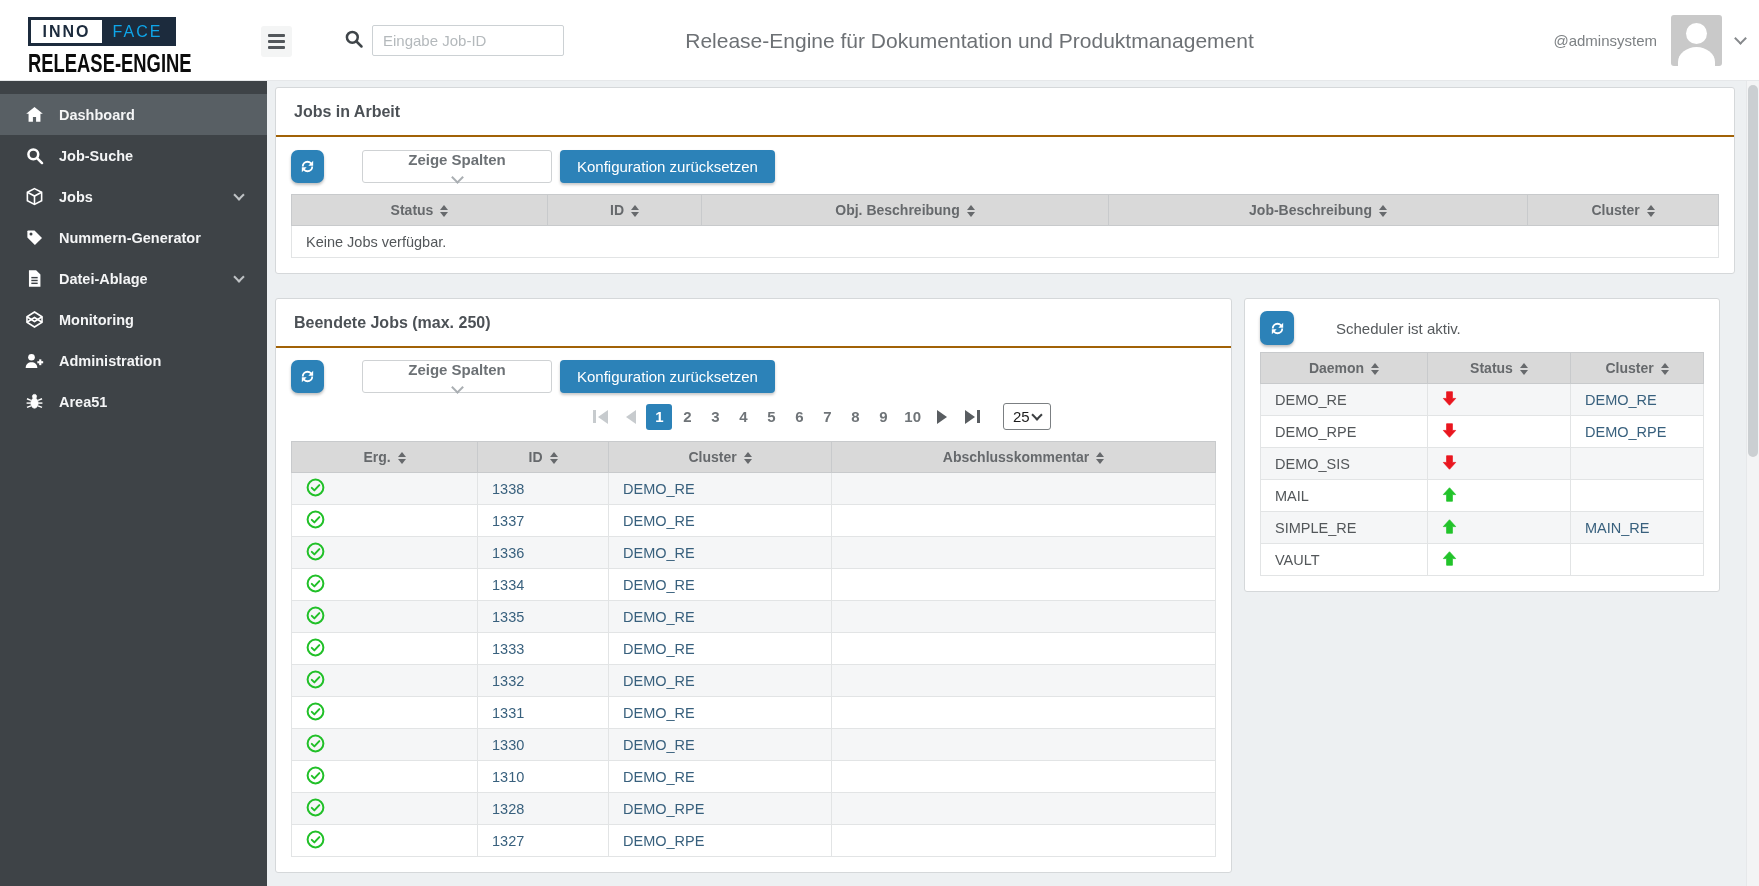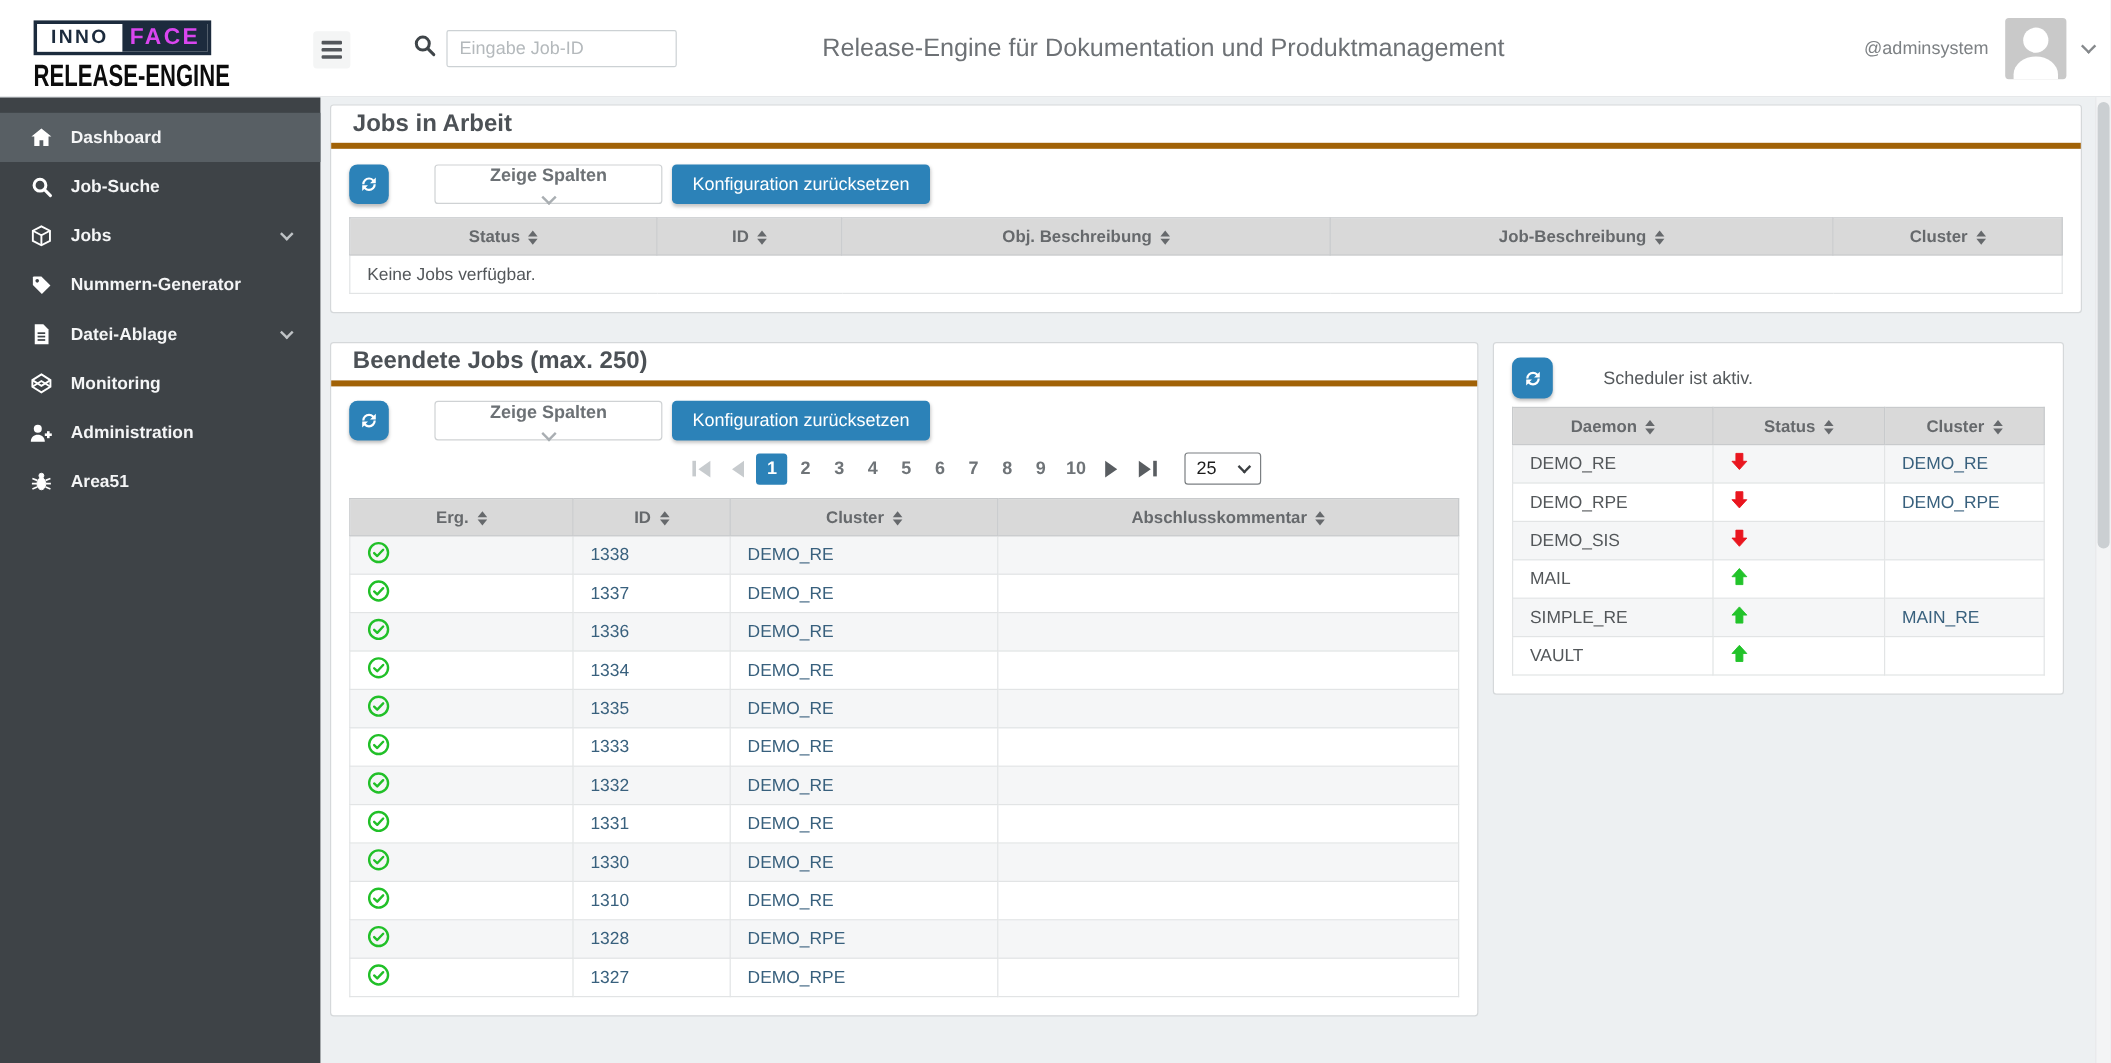--- a/index.html
+++ b/index.html
@@ -4,21 +4,21 @@
 <style>
   * { margin:0; padding:0; box-sizing:border-box; }
   body { font-family:"Liberation Sans", sans-serif; background:#dfe3e6; }
   .screen { position:relative; width:1759px; height:886px; overflow:hidden; background:#edf0f2; }
 
   
   .header { position:absolute; left:0; top:0; width:1759px; height:81px; background:#ffffff; border-bottom:1px solid #e6e8ea; z-index:5; }
   .logo { position:absolute; left:28px; top:17px; width:148px; }
   .logo-line1 { display:flex; border:3px solid #1c2b3d; height:29px; width:148px; }
   .logo-inno { flex:1; background:#fff; color:#1c2b3d; font-weight:bold; font-size:16px; letter-spacing:2px; display:flex; align-items:center; justify-content:center; }
-  .logo-face { flex:1; background:#1c2b3d; color:#d946ef; font-weight:bold; font-size:19px; letter-spacing:2px; display:flex; align-items:center; justify-content:center; }
+  .logo-face { flex:1; background:#1c2b3d; color:#0ea5e9; font-weight:normal; font-size:16px; letter-spacing:2px; display:flex; align-items:center; justify-content:center; }
   .logo-line2 { font-weight:bold; font-size:23px; color:#0c0c0c; letter-spacing:0px; white-space:nowrap; transform:scale(0.80,1.12); transform-origin:left top; margin-top:2px; }
   .hamburger { position:absolute; left:261px; top:26px; width:31px; height:31px; background:#f4f5f5; border-radius:3px; display:flex; flex-direction:column; justify-content:center; align-items:center; gap:3px; cursor:pointer; }
   .hamburger i { display:block; width:17px; height:3px; background:#53575b; border-radius:1px; }
   .search-wrap { position:absolute; left:344px; top:25px; display:flex; align-items:center; gap:8px; }
   .search-input { width:192px; height:31px; border:1px solid #ccd1d4; border-radius:2px; padding:0 10px; font-size:15px; color:#333; font-family:"Liberation Sans",sans-serif; }
   .search-input::placeholder { color:#b4b9bc; }
   .page-title { position:absolute; left:480px; right:300px; top:0; height:81px; display:flex; align-items:center; justify-content:center; font-size:21px; font-weight:normal; color:#6d7175; white-space:nowrap; }
   .user-area { position:absolute; right:14px; top:0; height:81px; display:flex; align-items:center; gap:14px;text-align:center; }
   .user-name { font-size:15px; color:#7d8184; }
   .avatar { width:51px; height:51px; background:#c9c9c9; border-radius:3px; position:relative; overflow:hidden; }
@@ -29,21 +29,21 @@
   
   .sidebar { position:absolute; left:0; top:81px; width:267px; bottom:0; background:#3e4347; padding-top:13px; z-index:4; }
   .side-item { position:relative; height:41px; display:flex; align-items:center; padding-left:24px; color:#f4f5f6; font-size:14.5px; font-weight:bold; cursor:pointer; }
   .side-item.active { background:#585f64; }
   .side-item .s-icon { width:20px; height:20px; margin-right:15px; display:flex; align-items:center; justify-content:center; flex:none; }
   .side-chev { position:absolute; right:24px; width:8px; height:8px; border-right:2px solid #bfc3c6; border-bottom:2px solid #bfc3c6; transform:rotate(45deg); top:15px; }
 
   
   .content { position:absolute; left:267px; top:81px; right:0; bottom:0; padding:6px 0 0 8px; overflow:hidden; }
   .panel { background:#fff; border:1px solid #d5d8da; border-radius:3px; }
-  .panel-title { height:36px; display:flex; align-items:center; padding:0 18px; font-size:20px; font-weight:bold; color:#4c5156; border-bottom:5px solid #a16207; }
+  .panel-title { height:49px; display:flex; align-items:center; padding:0 18px; font-size:16px; font-weight:bold; color:#4c5156; border-bottom:2px solid #a16207; }
   .panel-body { padding:13px 15px 15px 15px; }
   .p-jobs { width:1460px; }
   .row2 { display:flex; align-items:flex-start; margin-top:24px; }
   .p-done { width:957px; }
   .p-daemon { width:476px; margin-left:12px; }
 
   
   .toolbar { display:flex; align-items:center; }
   .btn-refresh { width:33px; height:33px; border:none; background:#2c82b8; border-radius:7px; display:flex; align-items:center; justify-content:center; cursor:pointer; box-shadow:0 2px 3px rgba(0,0,0,0.25); flex:none; }
   .select-cols { width:190px; height:33px; margin-left:38px; background:#fff; border:1px solid #cfd2d4; border-radius:3px; display:flex; align-items:center; justify-content:space-between; padding:0 12px; cursor:pointer;flex-direction:column; }
@@ -54,21 +54,21 @@
   
   .pagination { display:flex; align-items:center; justify-content:flex-end; margin:10px 165px 0 0; height:27px; }
   .pg-nav { display:flex; align-items:center; gap:2px; padding:0 9px; cursor:pointer; }
   .pg-nav .tri-l { width:0; height:0; border-top:7px solid transparent; border-bottom:7px solid transparent; border-right:10px solid currentColor; }
   .pg-nav .tri-r { width:0; height:0; border-top:7px solid transparent; border-bottom:7px solid transparent; border-left:10px solid currentColor; }
   .pg-nav .bar { width:3px; height:13px; background:currentColor; }
   .pg-disabled { color:#c7cbce; }
   .pg-enabled { color:#595d61; }
   .page { min-width:26px; text-align:center; line-height:26px; font-size:15px; font-weight:bold; color:#6f7478; padding:0 6px; cursor:pointer; margin:0 1px; }
   .page.active { background:#2c82b8; color:#fff; border-radius:3px; }
-  .size-select { width:64px; height:27px; margin-left:14px; border:1px solid #7b7f82; border-radius:3px; background:#fff; display:flex; align-items:center; justify-content:space-between; padding:0 9px; cursor:pointer; }
+  .size-select { width:48px; height:27px; margin-left:14px; border:1px solid #7b7f82; border-radius:3px; background:#fff; display:flex; align-items:center; justify-content:space-between; padding:0 9px; cursor:pointer; }
   .size-select span { font-size:15px; color:#1c1c1c; }
   .size-chev { width:8px; height:8px; border-right:2.5px solid #3c3f42; border-bottom:2.5px solid #3c3f42; transform:rotate(45deg); margin-top:-3px; }
 
   
   table.grid { border-collapse:collapse; table-layout:fixed; width:100%; }
   table.grid th { background:#d9d9d9; height:31px; font-size:14px; font-weight:bold; color:#66696c; text-align:center; border:1px solid #c8cacc; border-left:1px solid #e4e4e4; cursor:pointer; }
   table.grid th:first-child { border-left:1px solid #c8cacc; }
   table.grid td { height:32px; font-size:14.5px; color:#53575a; border:1px solid #e2e4e5; padding:0 14px; background:#fff; }
   table.grid tbody tr:nth-child(odd) td { background:#f5f6f7; }
   .sort { display:inline-flex; flex-direction:column; gap:2px; margin-left:7px; vertical-align:middle; }

